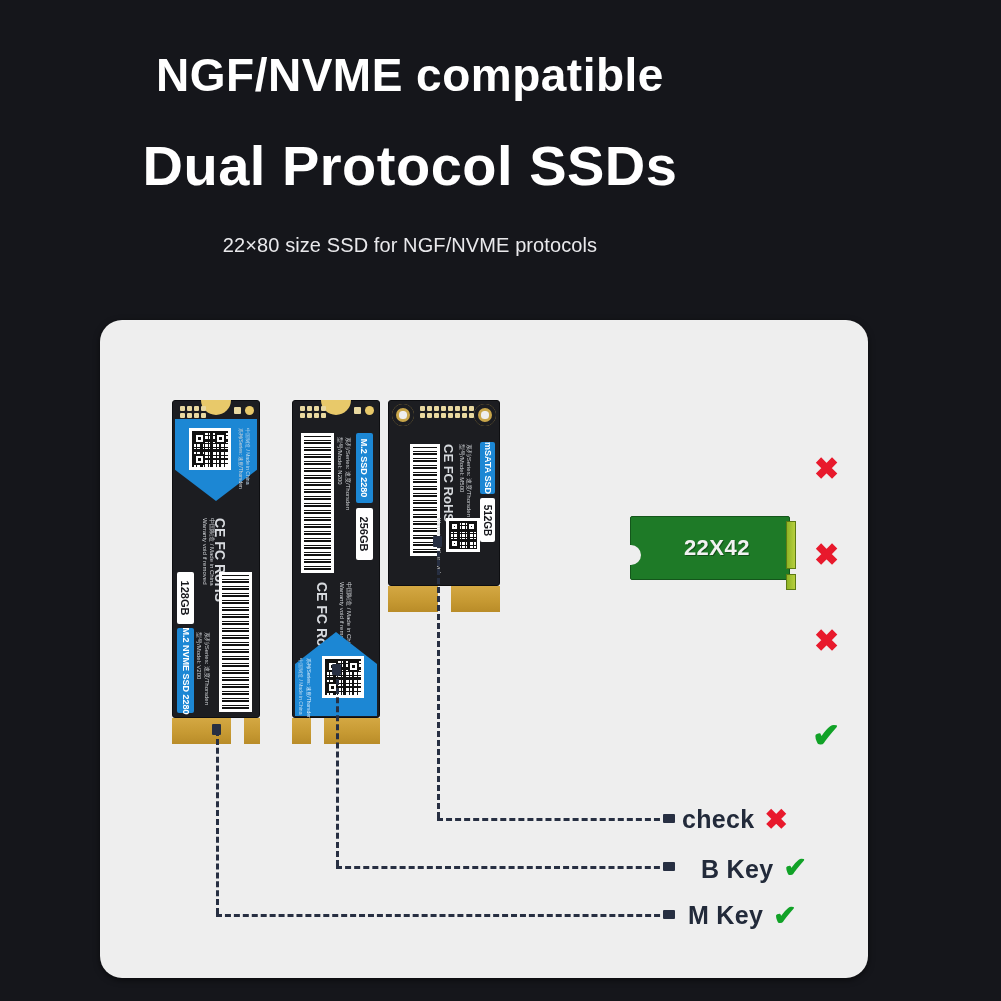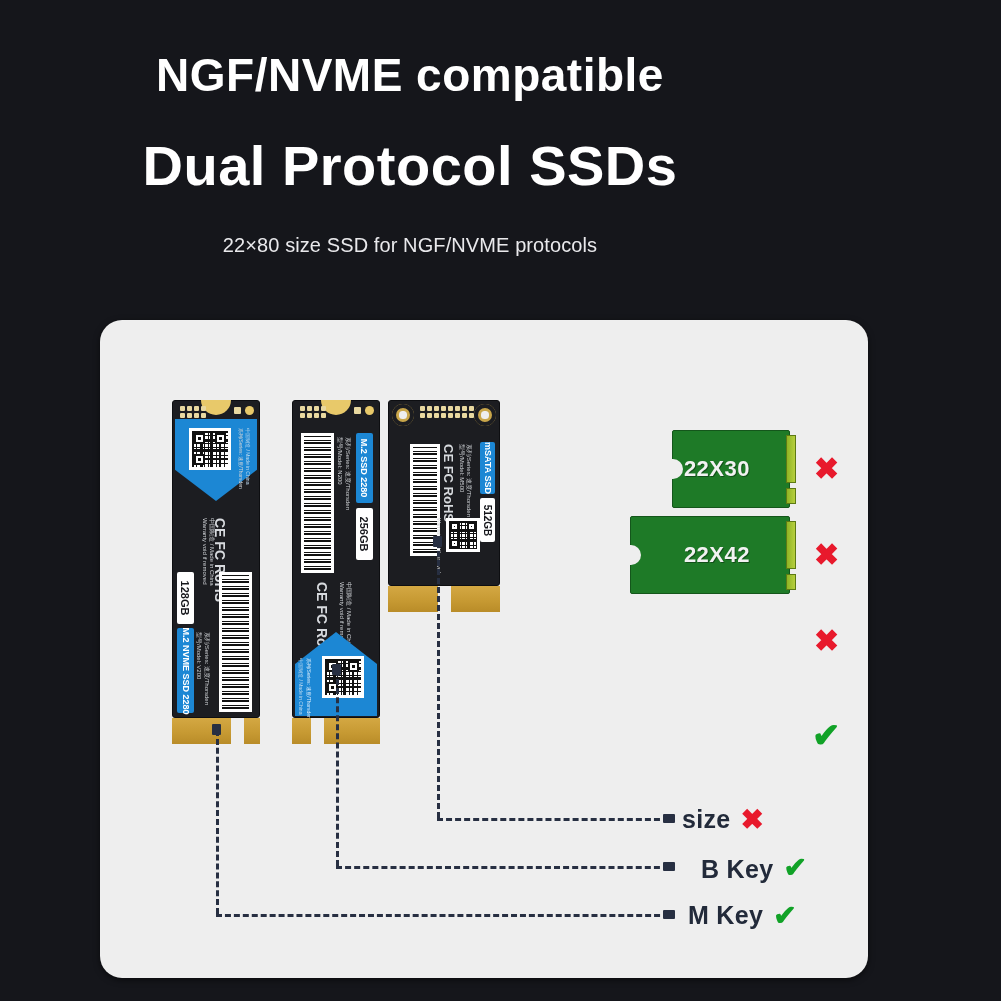--- a/index.html
+++ b/index.html
@@ -346,30 +346,23 @@
       <div class="qr-eye" style="left:4px; top:4px; width:9px; height:9px;"></div>
       <div class="qr-eye" style="right:4px; top:4px; width:9px; height:9px;"></div>
       <div class="qr-eye" style="left:4px; bottom:4px; width:9px; height:9px;"></div>
     </div>
     <div class="vtext" style="left:54px; top:118px; font-size:5px; transform:rotate(90deg);">Warranty void if removed</div>
 
     <div class="pcb-gold" style="top:186px;"></div>
     <div class="gold-notch" style="left:50px; top:186px;"></div>
   </div>
 
-  <div class="mod" style="left:572px; top:110px; width:118px; height:78px;">
-    <div class="mod-pcb"></div>
-    <div class="mod-notch" style="top:29px;"></div>
-    <div class="mod-pins" style="top:5px; height:48px;"></div>
-    <div class="mod-pins" style="top:58px; height:16px;"></div>
-    <div class="mod-label">22X30</div>
-  </div>
   <div class="mark cross" style="left:714px; top:134px;">✖</div>
 
-  <div class="mod" style="left:530px; top:196px; width:160px; height:78px;">
+  <div class="mod" style="left:530px; top:196px; width:160px; height:64px;">
     <div class="mod-pcb"></div>
     <div class="mod-notch" style="top:29px;"></div>
     <div class="mod-pins" style="top:5px; height:48px;"></div>
     <div class="mod-pins" style="top:58px; height:16px;"></div>
     <div class="mod-label">22X42</div>
   </div>
   <div class="mark cross" style="left:714px; top:220px;">✖</div>
 
   <div class="mark cross" style="left:714px; top:306px;">✖</div>
 
@@ -384,21 +377,21 @@
   <div class="dash-v" style="left:236px; top:350px; height:196px;"></div>
   <div class="dash-h" style="left:236px; top:546px; width:333px;"></div>
   <div class="dash-cap-h" style="left:563px; top:542px;"></div>
 
   <div class="dash-cap" style="left:112px; top:404px;"></div>
   <div class="dash-v" style="left:116px; top:410px; height:184px;"></div>
   <div class="dash-h" style="left:116px; top:594px; width:453px;"></div>
   <div class="dash-cap-h" style="left:563px; top:590px;"></div>
 
   <div class="legend-row" style="left:582px; top:483px;">
-    <span class="legend-label">size</span>
+    <span class="legend-label">check</span>
     <span class="legend-mark" style="color:#e8192c;">✖</span>
   </div>
   <div class="legend-row" style="left:601px; top:531px;align-items:flex-end;">
     <span class="legend-label">B  Key</span>
     <span class="legend-mark" style="color:#11a227;">✔</span>
   </div>
   <div class="legend-row" style="left:588px; top:579px;">
     <span class="legend-label">M  Key</span>
     <span class="legend-mark" style="color:#11a227;">✔</span>
   </div>

